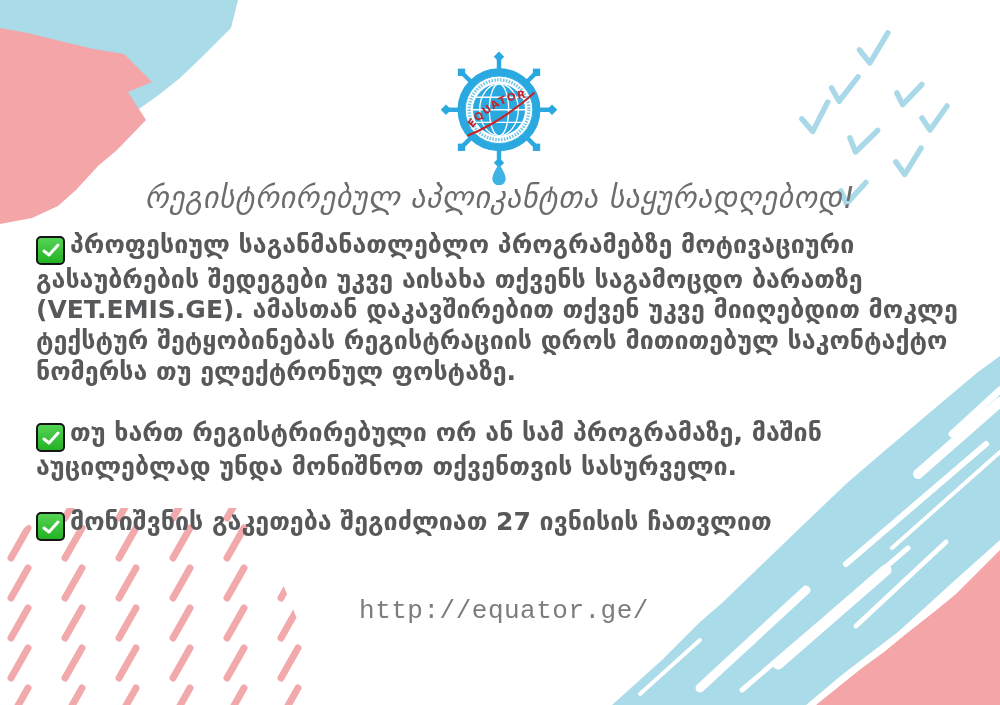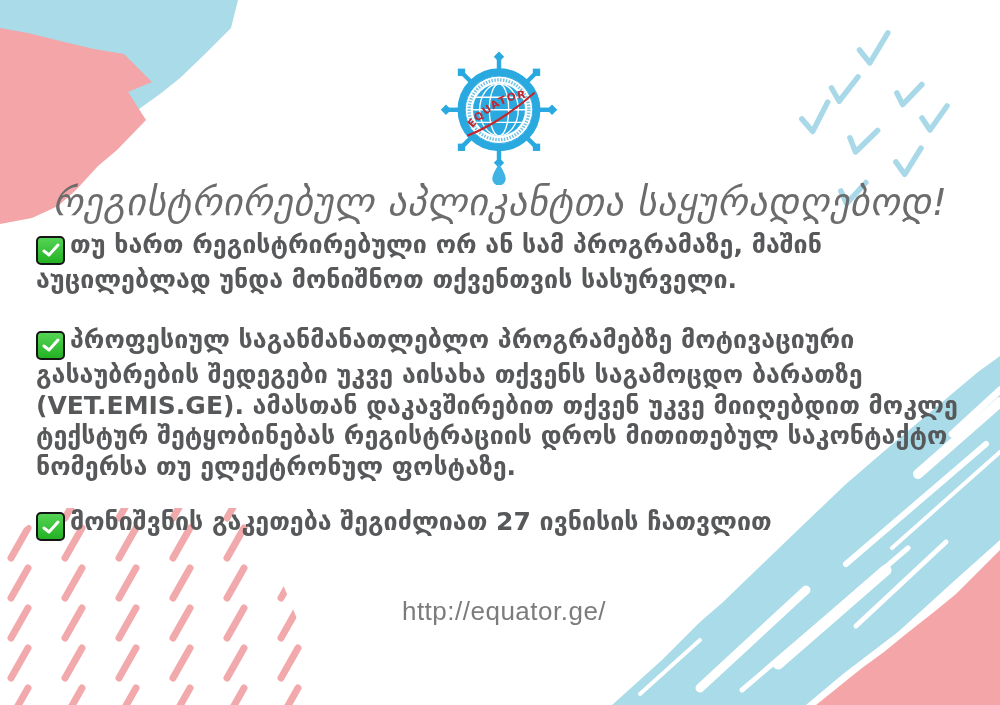--- a/index.html
+++ b/index.html
@@ -5,40 +5,40 @@
   html,body { margin:0; padding:0; background:#e8e8e8; }
   .canvas {
     position:relative; width:1000px; height:705px; margin:0 auto;
     background:#ffffff; overflow:hidden;
     font-family:"DejaVu Sans", sans-serif;
   }
   .deco { position:absolute; left:0; top:0; width:1000px; height:705px; z-index:0; }
   .logo { position:absolute; left:441px; top:50px; z-index:2; }
   .title {
     position:absolute; left:0; right:0; top:180px; z-index:2;
-    text-align:center; font-style:italic; font-size:38px; letter-spacing:0.5px;
+    text-align:center; font-style:italic; font-size:30px; letter-spacing:0.5px;
     color:#6c6c6c; font-family:"DejaVu Sans", sans-serif;
   }
   .content {
     position:absolute; left:36px; top:230px; width:928px; z-index:2;
     color:#57585a; font-weight:bold; font-size:25px; line-height:1.23;
   }
   .bullet { margin:0 0 30px 0; }
   .bullet:nth-child(2) { margin-bottom:24px; }
   .bullet:last-child { margin-bottom:8px; }
   .emoji {
     display:inline-flex; align-items:center; justify-content:center;
     width:25px; height:25px; border:2px solid #151515; border-radius:5px;
     background:linear-gradient(180deg,#55d455 0%, #23b223 100%);
     margin-right:5px; vertical-align:-4px;
   }
   .url {
     position:absolute; left:8px; right:0; top:596px; z-index:2;
     text-align:center; font-size:26px; font-weight:300; letter-spacing:0.5px;
-    color:#7c7c7c; font-family:Liberation Sans, sans-serif;
+    color:#7c7c7c; font-family:Liberation Mono, monospace;
   }
 </style>
 </head>
 <body>
 
 <div class="canvas">
 
   <svg class="deco" width="1000" height="705" viewBox="0 0 1000 705" aria-hidden="true">
     <defs>
       <pattern id="rain" x="0" y="2" width="54" height="40" patternUnits="userSpaceOnUse">
@@ -145,28 +145,28 @@
   </svg>
 
   <div class="title">რეგისტრირებულ აპლიკანტთა საყურადღებოდ!</div>
 
   <div class="content">
     <p class="bullet">
       <span class="emoji">
           <svg width="18" height="14" viewBox="0 0 18 14">
             <polyline points="2,8 7,12 16,2" stroke="#ffffff" stroke-width="3" fill="none" stroke-linecap="round" stroke-linejoin="round"></polyline>
           </svg>
-        </span><span>თუ ხართ რეგისტრირებული ორ ან სამ პროგრამაზე, მაშინ აუცილებლად უნდა მონიშნოთ თქვენთვის სასურველი.</span>
+        </span><span>პროფესიულ საგანმანათლებლო პროგრამებზე მოტივაციური გასაუბრების შედეგები უკვე აისახა თქვენს საგამოცდო ბარათზე (VET.EMIS.GE). ამასთან დაკავშირებით თქვენ უკვე მიიღებდით მოკლე ტექსტურ შეტყობინებას რეგისტრაციის დროს მითითებულ საკონტაქტო ნომერსა თუ ელექტრონულ ფოსტაზე.</span>
     </p>
     <p class="bullet">
       <span class="emoji">
           <svg width="18" height="14" viewBox="0 0 18 14">
             <polyline points="2,8 7,12 16,2" stroke="#ffffff" stroke-width="3" fill="none" stroke-linecap="round" stroke-linejoin="round"></polyline>
           </svg>
-        </span><span>პროფესიულ საგანმანათლებლო პროგრამებზე მოტივაციური გასაუბრების შედეგები უკვე აისახა თქვენს საგამოცდო ბარათზე (VET.EMIS.GE). ამასთან დაკავშირებით თქვენ უკვე მიიღებდით მოკლე ტექსტურ შეტყობინებას რეგისტრაციის დროს მითითებულ საკონტაქტო ნომერსა თუ ელექტრონულ ფოსტაზე.</span>
+        </span><span>თუ ხართ რეგისტრირებული ორ ან სამ პროგრამაზე, მაშინ აუცილებლად უნდა მონიშნოთ თქვენთვის სასურველი.</span>
     </p>
     <p class="bullet">
       <span class="emoji">
           <svg width="18" height="14" viewBox="0 0 18 14">
             <polyline points="2,8 7,12 16,2" stroke="#ffffff" stroke-width="3" fill="none" stroke-linecap="round" stroke-linejoin="round"></polyline>
           </svg>
         </span><span>მონიშვნის გაკეთება შეგიძლიათ 27 ივნისის ჩათვლით</span>
     </p>
   </div>
 

